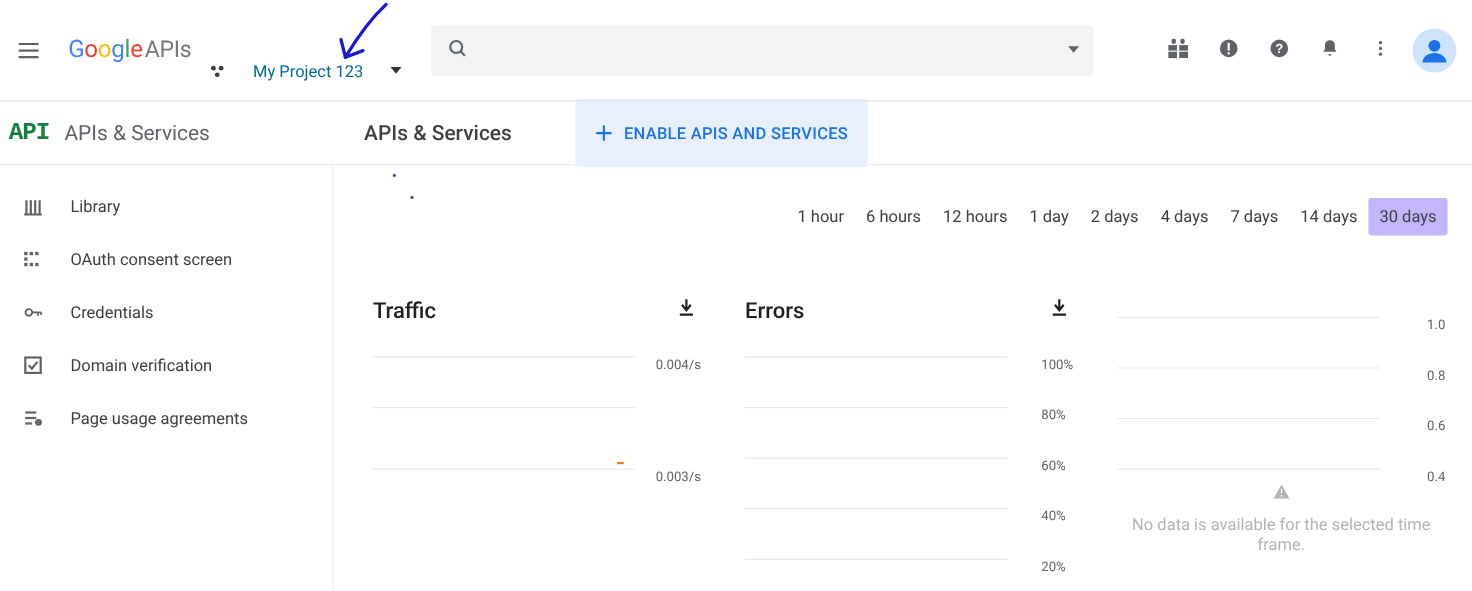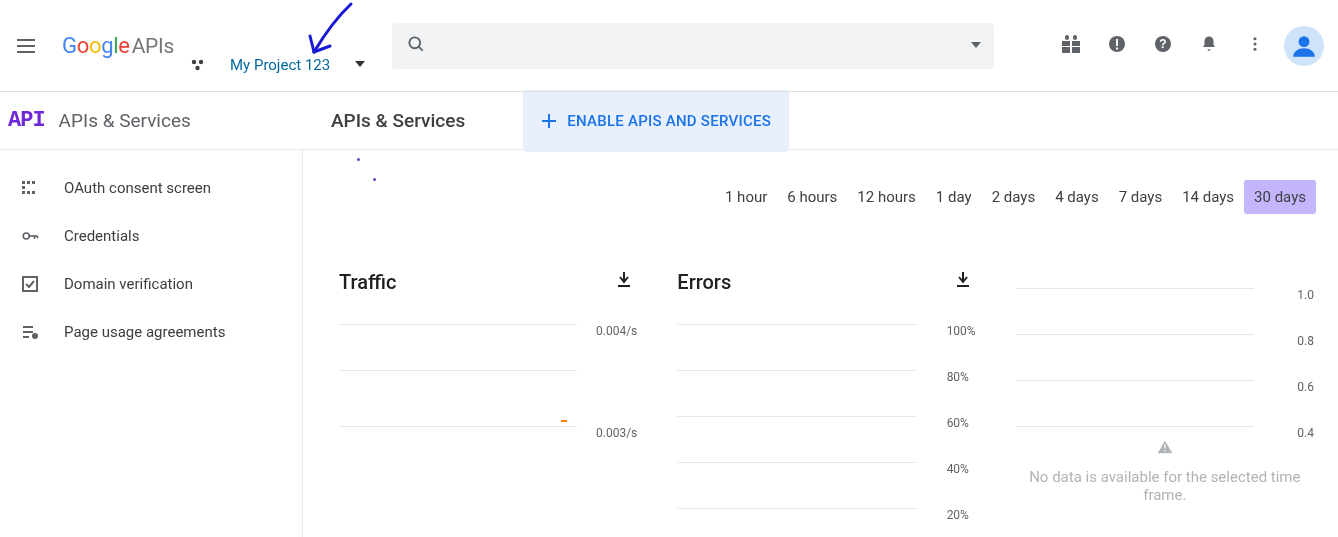--- a/index.html
+++ b/index.html
@@ -22,21 +22,21 @@
   .search { flex:1; max-width:602px; height:46px; background:#f1f3f4; border-radius:4px; display:flex; align-items:center; padding:0 14px; color:#5f6368; position:relative; margin-right:16px;}
   .search .search-icon { margin-right:10px;}
   .search .caret-right{ position:absolute; right:12px; color:#5f6368;}
   .top-icons{ display:flex; align-items:center; gap:28px; margin-left:auto; color:#5f6368;}
   .avatar{ width:40px; height:40px; border-radius:50%; background:#cfe3fb; display:flex; align-items:center; justify-content:center; color:#1a73e8; margin-left:20px;}
   .annot-arrow{ position:absolute; left:296px; top:0px; pointer-events:none;}
 
   
   .subheader{ display:flex; align-items:center; height:58px; border-bottom:1px solid #e8eaed;}
   .sidebar-title-wrap{ width:303px; display:flex; align-items:center; padding-left:8px; gap:14px;}
-  .api-mono{ font-family: "Courier New", monospace; font-weight:700; color:#6d28d9; font-size:22px; letter-spacing:-1px;}
+  .api-mono{ font-family: "Courier New", monospace; font-weight:700; color:#15803d; font-size:22px; letter-spacing:-1px;}
   .sidebar-title{ font-size:19px; color:#5f6368;}
   .page-title-wrap{ display:flex; align-items:center; padding-left:28px; gap:58px;}
   .page-title{ font-size:19px; font-weight:500; color:#3c4043;}
   .enable-btn{ display:flex; align-items:center; gap:10px; background:#e8f0fe; padding:22px 18px; border-radius:4px; color:#1a73e8; font-weight:500; font-size:15px; letter-spacing:0.25px; cursor:pointer;}
 
   
   .layout{ display:flex; height:calc(100% - 150px);}
   .sidebar{ width:303px; border-right:1px solid #e8eaed; padding-top:14px;}
   .sidebar-item{ display:flex; align-items:center; gap:24px; padding:14px 20px; cursor:pointer; font-size:15px; color:#3c4043;}
   .sidebar-item.active{ background:#e8f0fe; color:#1a73e8;}
@@ -172,20 +172,32 @@
         </svg>
       <span>ENABLE APIS AND SERVICES</span>
     </div>
   </div>
 </div>
 
 <div class="layout">
   <div class="sidebar">
     <div class="sidebar-item">
       <span class="si-icon">
+          <svg width="18" height="18" viewBox="0 0 18 18" fill="none" stroke="#5f6368" stroke-width="2">
+            <line x1="3" y1="3" x2="3" y2="16"></line>
+            <line x1="7" y1="3" x2="7" y2="16"></line>
+            <line x1="11" y1="3" x2="11" y2="16"></line>
+            <line x1="15" y1="3" x2="15" y2="16"></line>
+            <line x1="1" y1="16" x2="17" y2="16"></line>
+          </svg>
+        </span>
+      <span>Library</span>
+    </div>
+    <div class="sidebar-item">
+      <span class="si-icon">
           <svg width="18" height="18" viewBox="0 0 18 18" fill="#5f6368">
             <rect x="1" y="2" width="3" height="3"></rect>
             <rect x="1" y="7" width="3" height="3"></rect>
             <rect x="1" y="12" width="3" height="3"></rect>
             <rect x="6" y="2" width="3" height="3"></rect>
             <rect x="11" y="2" width="3" height="3"></rect>
             <rect x="6" y="12" width="3" height="3"></rect>
             <rect x="11" y="12" width="3" height="3"></rect>
           </svg>
         </span>

